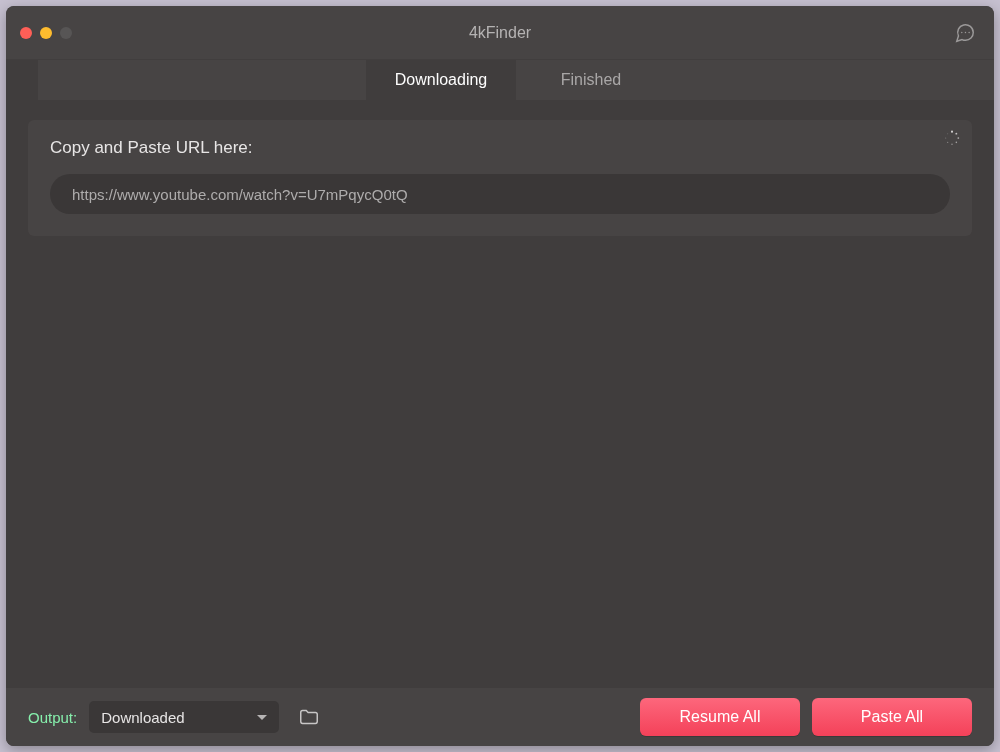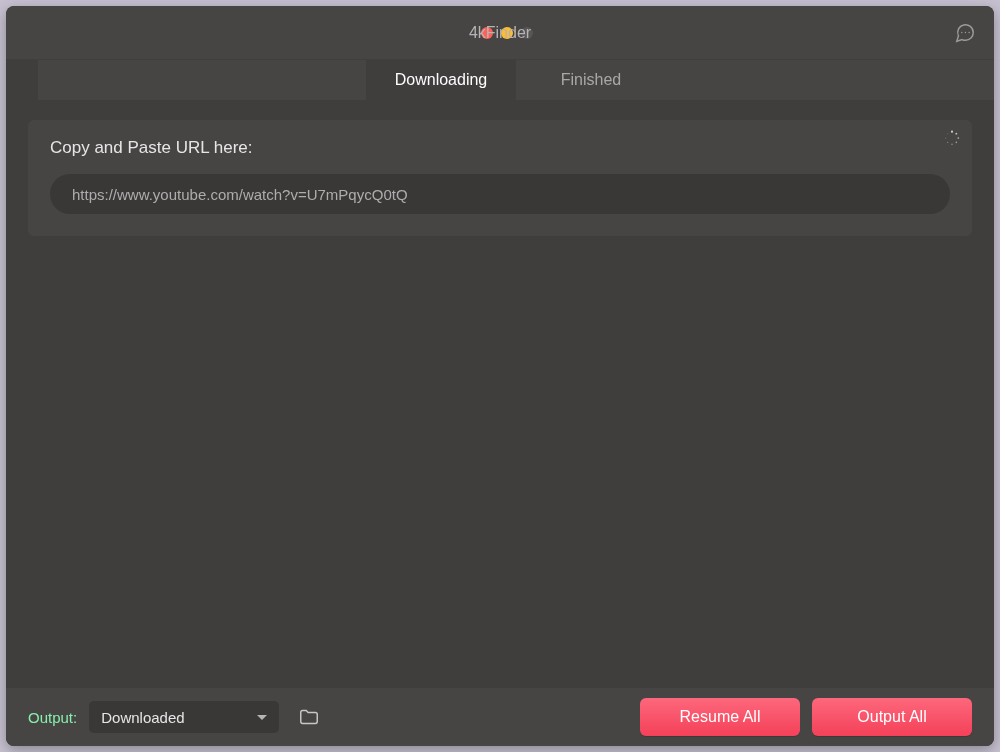--- a/index.html
+++ b/index.html
@@ -20,21 +20,20 @@
     
     .titlebar {
       height: 54px;
       background: #474444;
       display: flex;
       align-items: center;
       position: relative;
       border-top-left-radius: 8px;
       border-top-right-radius: 8px;
       border-bottom: 1px solid rgba(0,0,0,0.08);
-      justify-content: center;
     }
     .traffic {
       display: flex;
       gap: 8px;
       margin-left: 14px;
     }
     .dot {
       width: 12px; height: 12px; border-radius: 50%;
     }
     .dot.red { background: #ff5f57; }
@@ -240,17 +239,17 @@
     <div class="folder-btn">
       <svg width="22" height="22" viewBox="0 0 24 24" fill="none" stroke="#c8c6c6" stroke-width="1.6">
         <path d="M3 7a2 2 0 0 1 2-2h4l2 2h8a2 2 0 0 1 2 2v8a2 2 0 0 1-2 2H5a2 2 0 0 1-2-2V7z"></path>
       </svg>
     </div>
     <div class="spacer"></div>
     <button class="btn wide">
       <span>Resume All</span>
     </button>
     <button class="btn wide">
-      <span>Output All</span>
+      <span>Paste All</span>
     </button>
   </div>
 
 </div>
 
 </body></html>

